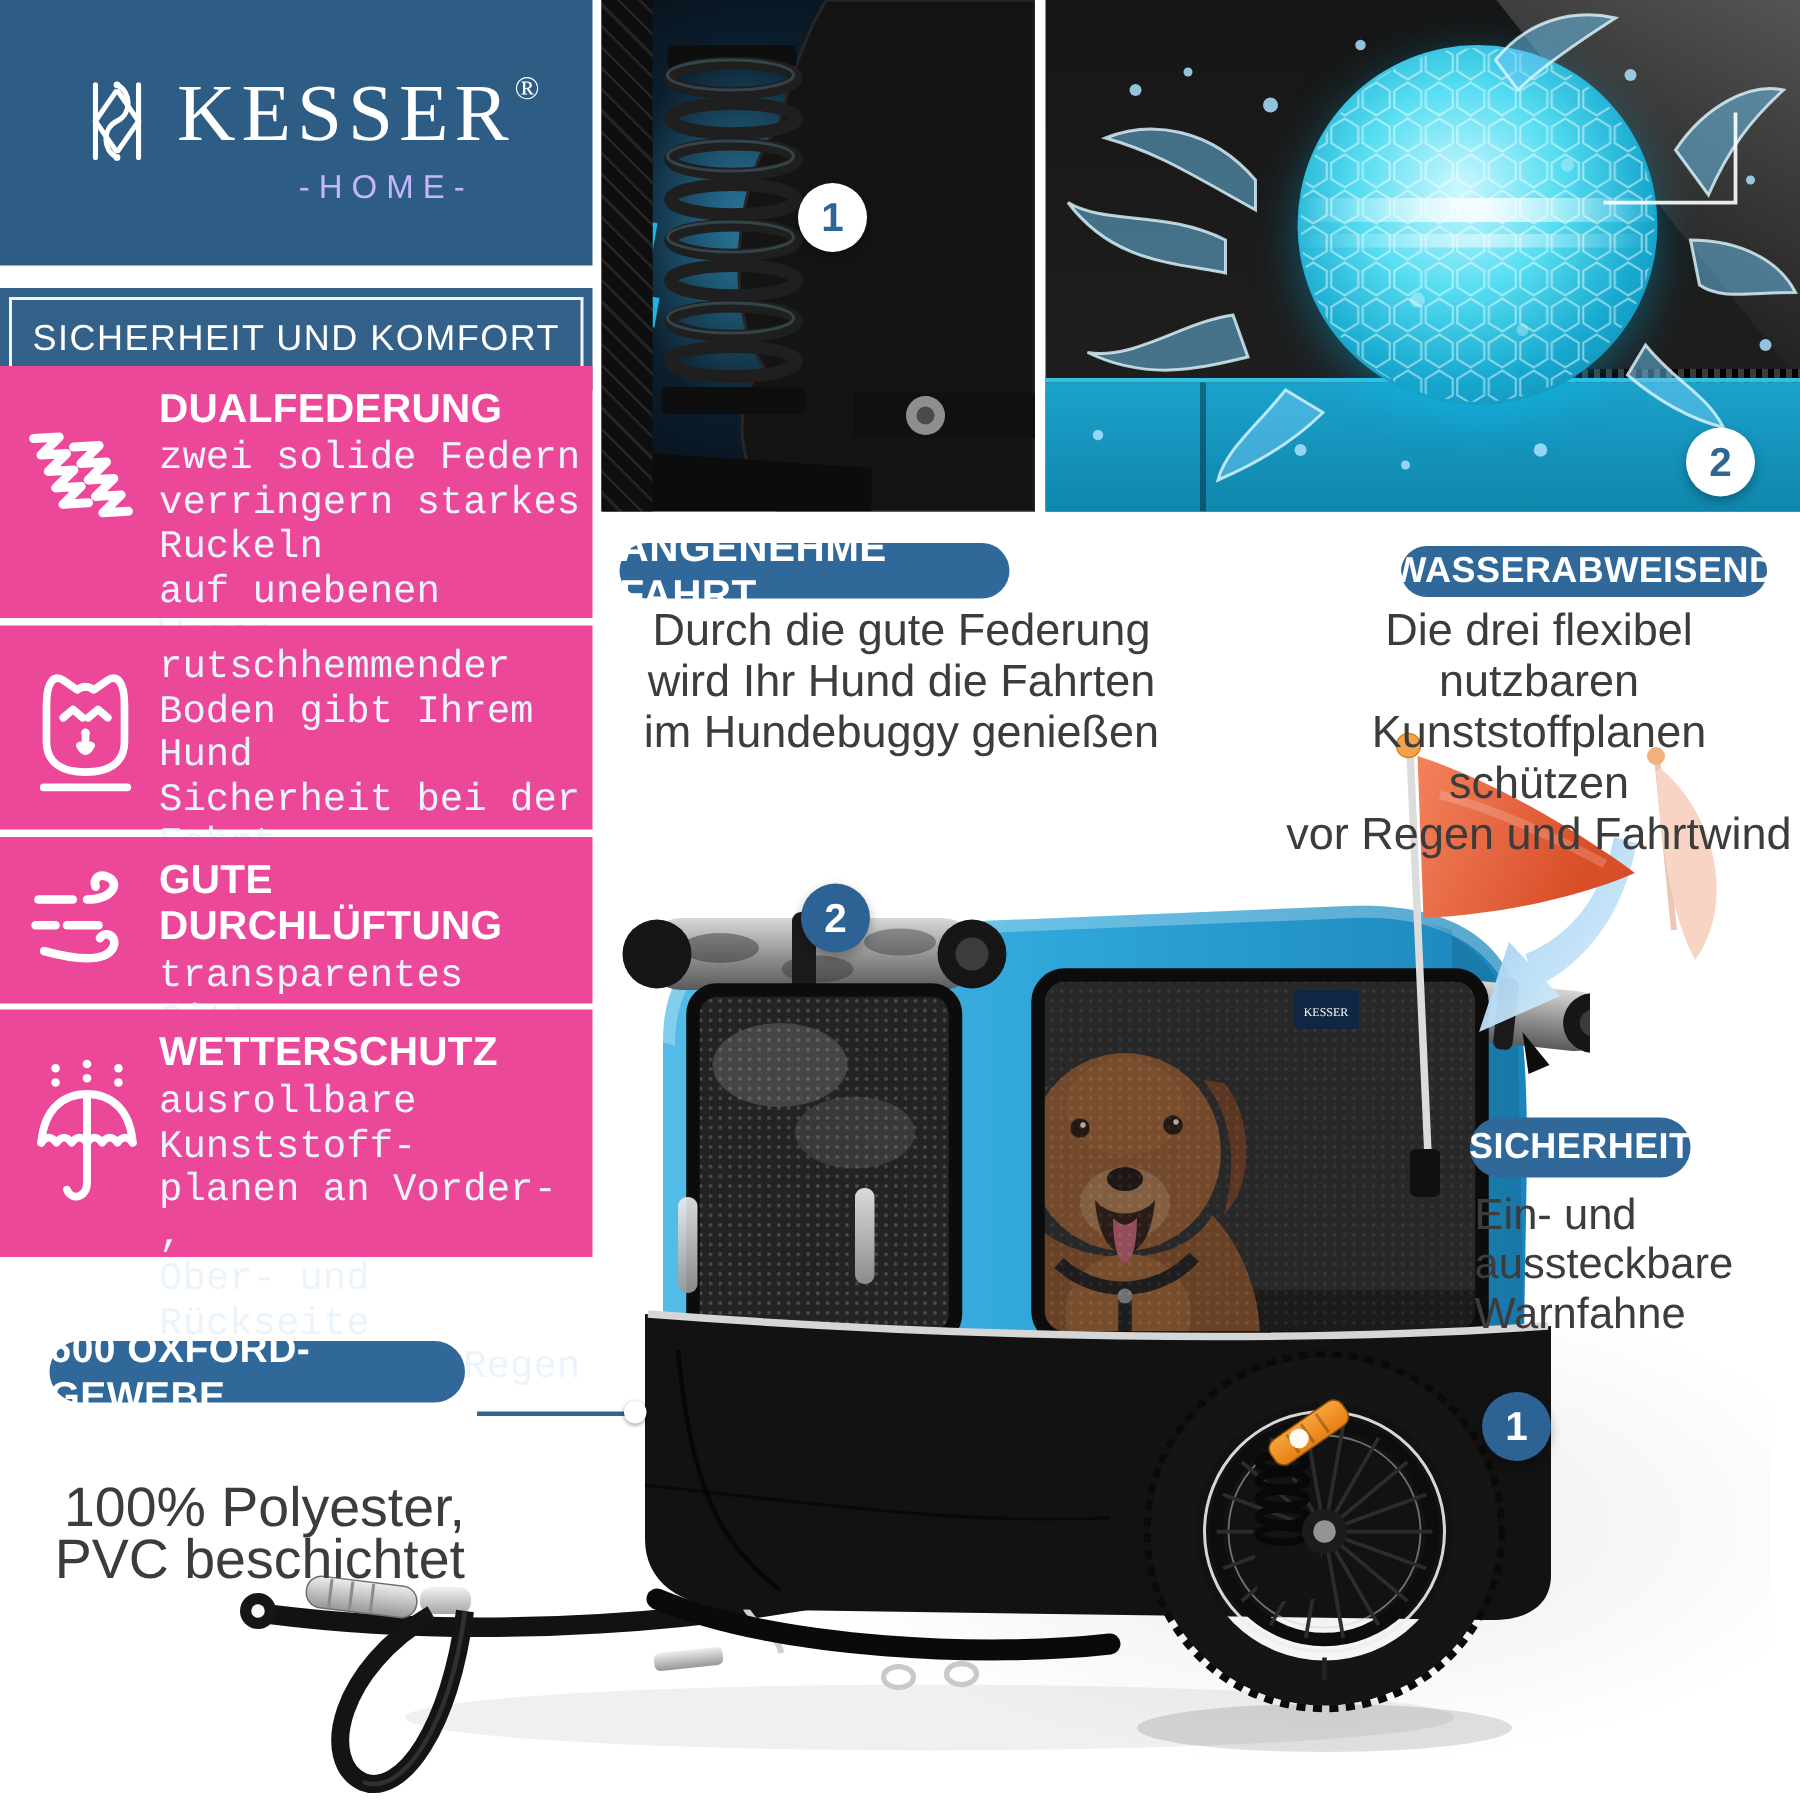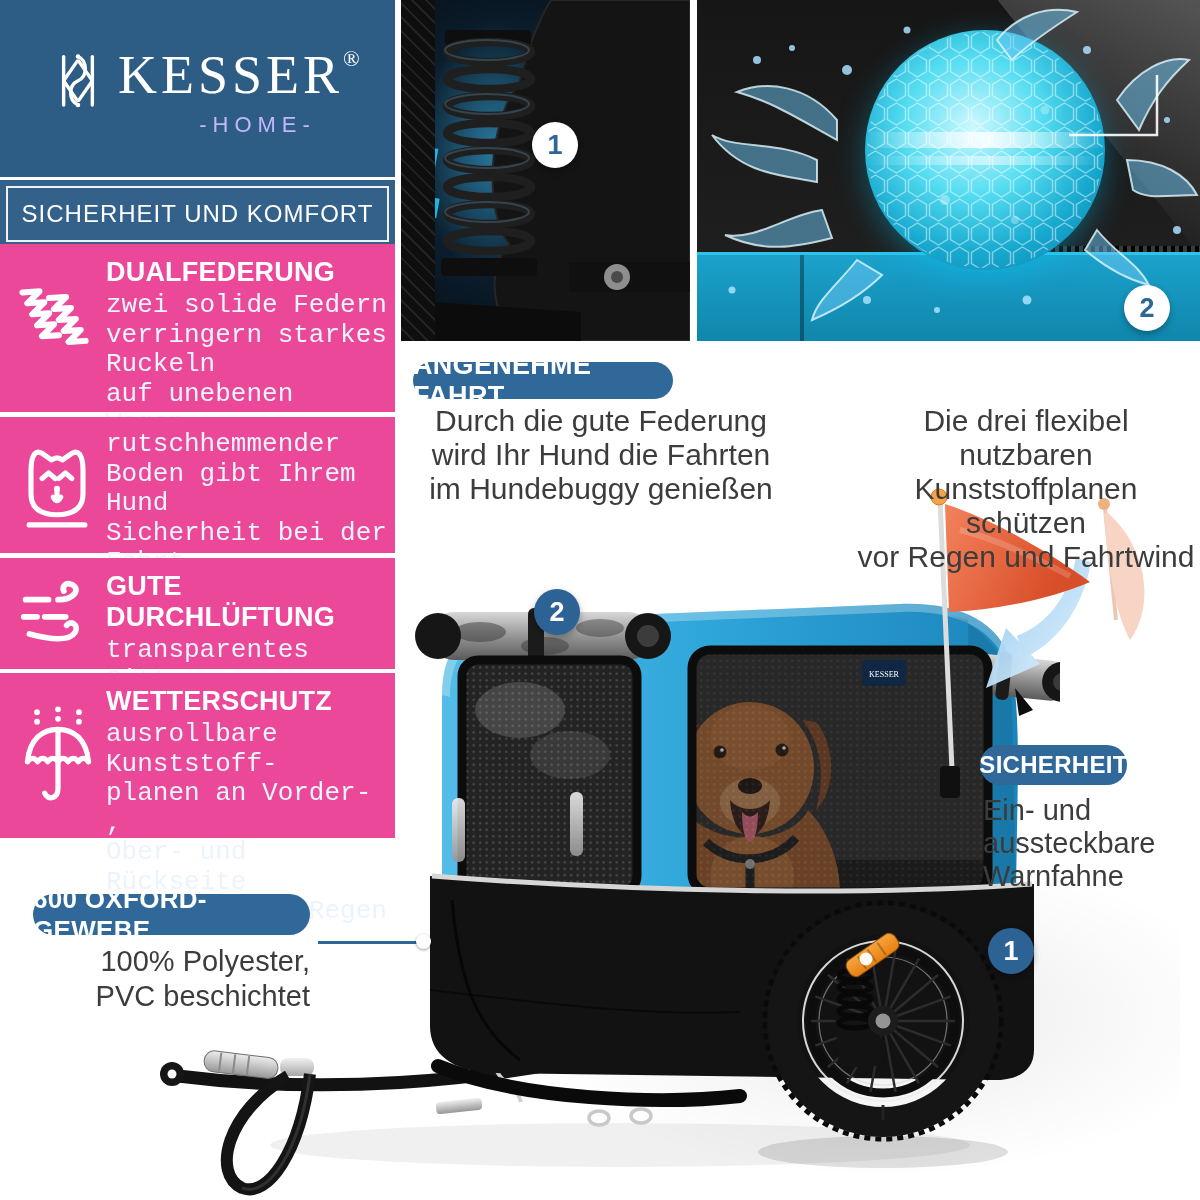--- a/index.html
+++ b/index.html
@@ -6,21 +6,21 @@
   .canvas{position:relative;width:1200px;height:1200px;background:#fff;overflow:hidden;
           font-family:"Liberation Sans",sans-serif;}
   .abs{position:absolute;}
   
   .logo-box{left:0;top:0;width:395px;height:177px;background:#2d5c84;}
   .brand-row{position:absolute;left:118px;top:44px;color:#fff;font-family:"Liberation Serif",serif;
              font-size:54px;letter-spacing:4px;display:flex;align-items:flex-start;}
   .brand-reg{font-size:22px;margin-top:2px;letter-spacing:0;}
   .brand-home{position:absolute;left:150px;top:112px;width:215px;text-align:center;color:#c4b5fd;
               font-size:22px;letter-spacing:6px;font-family:"Liberation Sans",sans-serif;}
-  .header-box{left:0;top:180px;width:395px;height:68px;background:#33618a;}
+  .header-box{left:0;top:192px;width:395px;height:68px;background:#33618a;}
   .header-inner{position:absolute;inset:6px;border:2px solid rgba(255,255,255,.92);
                 display:flex;align-items:center;justify-content:center;color:#fff;
                 font-size:24px;letter-spacing:1px;}
   .feature{position:absolute;left:0;width:395px;background:#ec4899;color:#fff;
            box-sizing:border-box;padding:13px 6px 0 106px;}
   .feature .icon{position:absolute;left:18px;top:50%;transform:translateY(-50%);}
   .ft{font-weight:bold;font-size:27px;letter-spacing:.2px;margin-bottom:3px;}
   .fl{font-size:26px;line-height:29.5px;color:#ecf4fb;font-family:Liberation Mono, monospace;}
   
   .pill{position:absolute;background:#2f6899;color:#fff;font-weight:bold;border-radius:22px;
@@ -148,21 +148,21 @@
       </g>
     </svg>
     <div class="ft">WETTERSCHUTZ</div>
     <div class="fl">ausrollbare Kunststoff-</div>
     <div class="fl">planen an Vorder- ,</div>
     <div class="fl">Ober- und Rückseite</div>
     <div class="fl">schützen vor Regen</div>
   </div>
 
   <div class="pill" style="left:33px;top:894px;width:277px;height:41px;font-size:26px;border-radius:22px;">600 OXFORD-GEWEBE</div>
-  <div class="ann" style="left:20px;top:944px;width:290px;text-align:right;font-size:29px;line-height:35px;">
+  <div class="ann" style="left:20px;top:987px;width:290px;text-align:right;font-size:37px;line-height:35px;">
     <div>100% Polyester,</div>
     <div>PVC beschichtet</div>
   </div>
   <div class="abs conn-line"></div>
   <div class="abs conn-dot"></div>
 
   <div class="abs photo-mid">
     <div class="quilt"></div>
     <svg width="289" height="341" viewBox="0 0 289 341">
       <defs>
@@ -261,20 +261,21 @@
     </svg>
   </div>
 
   <div class="pill" style="left:413px;top:362px;width:260px;height:37px;font-size:27px;">ANGENEHME FAHRT</div>
   <div class="ann" style="left:412px;top:404px;width:378px;text-align:center;">
     <div>Durch die gute Federung</div>
     <div>wird Ihr Hund die Fahrten</div>
     <div>im Hundebuggy genießen</div>
   </div>
 
+  <div class="pill" style="left:934px;top:364px;width:244px;height:34px;font-size:24px;">WASSERABWEISEND</div>
   <div class="ann" style="left:856px;top:404px;width:340px;text-align:center;">
     <div>Die drei flexibel nutzbaren</div>
     <div>Kunststoffplanen schützen</div>
     <div>vor Regen und Fahrtwind</div>
   </div>
 
   <div class="pill" style="left:980px;top:745px;width:147px;height:40px;font-size:24px;">SICHERHEIT</div>
   <div class="ann" style="left:983px;top:794px;width:210px;text-align:left;font-size:29px;line-height:33px;">
     <div>Ein- und</div>
     <div>aussteckbare</div>

